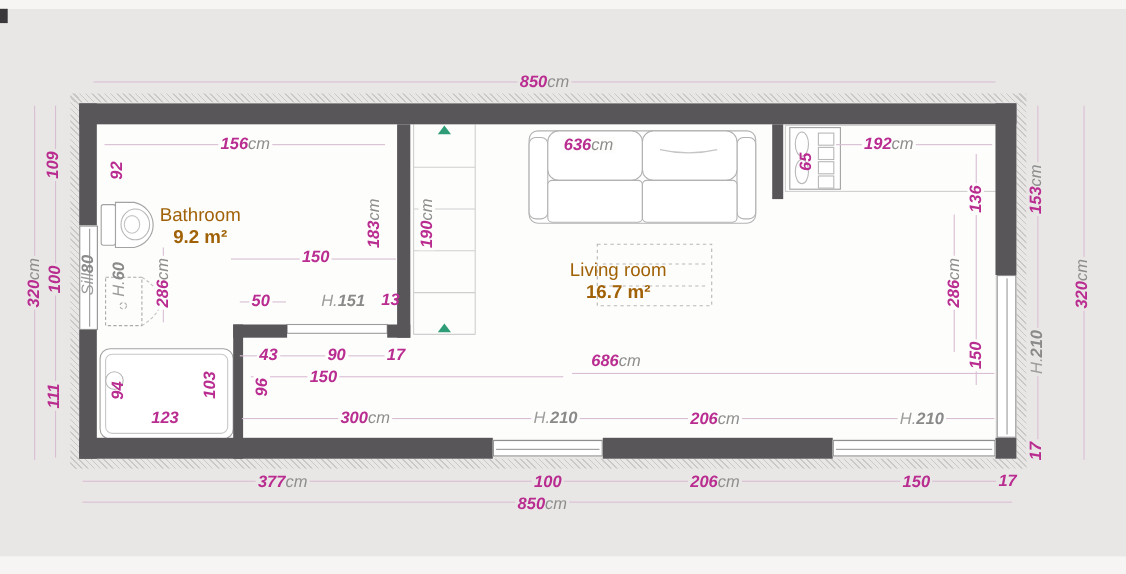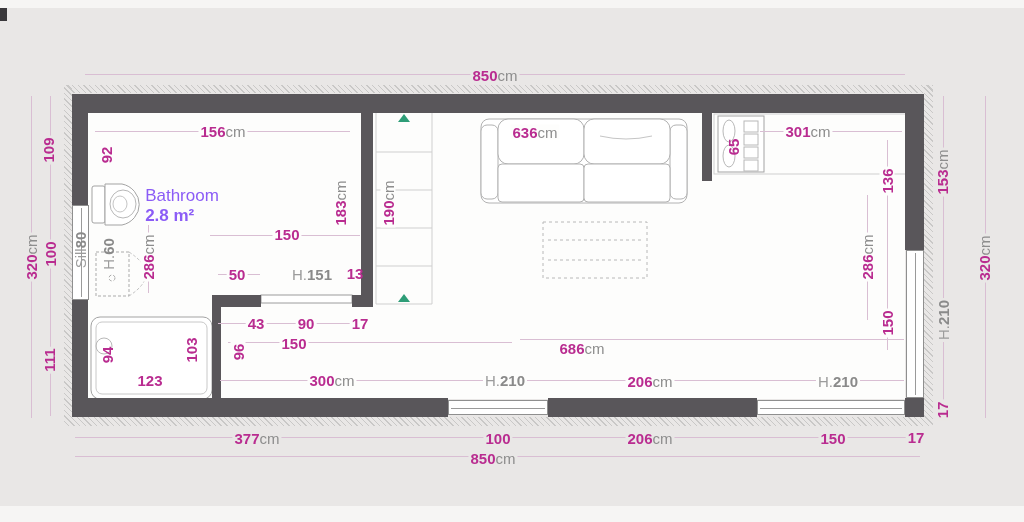--- a/index.html
+++ b/index.html
@@ -14,21 +14,21 @@
   .win-mid-h{position:absolute;top:50%;left:2px;right:2px;height:1px;background:#9a9a9a;}
   svg.furniture{position:absolute;left:0;top:0;pointer-events:none;}
   .dline{position:absolute;}
   .lbl{position:absolute;line-height:1;white-space:nowrap;font-size:15px;padding:0 2px;}
   .lbl .num{font-weight:bold;color:#b92c90;}
   .lbl .suf{font-weight:normal;color:#8d8d8d;}
   .lbl.ref .num{font-weight:normal;color:#9c9c9c;}
   .lbl.ref .suf{font-weight:bold;color:#8a8a8a;}
   .bg-in{background:#fdfdfc;}
   .bg-out{background:#e9e7e6;}
-  .room-label{position:absolute;transform:translate(-50%,-50%);text-align:left;color:#8b5cf6;}
+  .room-label{position:absolute;transform:translate(-50%,-50%);text-align:center;color:#a16207;}
   .room-name{font-size:17px;}
   .room-area{font-size:17px;font-weight:bold;}
   .artifact{position:absolute;background:#3a383b;}
   .strip{position:absolute;background:#f6f5f4;}
 </style>
 </head>
 <body>
 
 <div id="stage">
   <div id="paper"></div>
@@ -146,25 +146,25 @@
       <div class="dline" style="left: 218px; top: 323px; width: 148px; height: 1px; background: rgb(217, 190, 211);"></div>
       <div class="dline" style="left: 228px; top: 342px; width: 284px; height: 1px; background: rgb(217, 190, 211);"></div>
       <div class="dline" style="left: 520px; top: 339px; width: 384px; height: 1px; background: rgb(217, 190, 211);"></div>
       <div class="dline" style="left: 220px; top: 380px; width: 684px; height: 1px; background: rgb(217, 190, 211);"></div>
       <div class="dline" style="left: 75px; top: 437px; width: 848px; height: 1px; background: rgb(217, 190, 211);"></div>
       <div class="dline" style="left: 75px; top: 456px; width: 845px; height: 1px; background: rgb(217, 190, 211);"></div>
       <div class="dline" style="left: 148px; top: 225px; width: 1px; height: 68px; background: rgb(217, 190, 211);"></div>
       <div class="dline" style="left: 867px; top: 195px; width: 1px; height: 125px; background: rgb(217, 190, 211);"></div>
       <div class="dline" style="left: 887px; top: 140px; width: 1px; height: 210px; background: rgb(217, 190, 211);"></div>
     </div>
-  <div style="position:absolute;left:0;top:0;width:1024px;height:424px;">
+  <div style="position:absolute;left:0;top:0;width:1024px;height:424px;font-style:italic;">
       <div class="lbl dim bg-out" style="left: 495px; top: 75px; transform: translate(-50%, -50%);"><span class="num">850</span><span class="suf">cm</span></div>
       <div class="lbl dim bg-in" style="left: 223px; top: 131px; transform: translate(-50%, -50%);"><span class="num">156</span><span class="suf">cm</span></div>
       <div class="lbl dim bg-in" style="left: 535px; top: 132px; transform: translate(-50%, -50%);"><span class="num">636</span><span class="suf">cm</span></div>
-      <div class="lbl dim bg-in" style="left: 808px; top: 131px; transform: translate(-50%, -50%);"><span class="num">301</span><span class="suf">cm</span></div>
+      <div class="lbl dim bg-in" style="left: 808px; top: 131px; transform: translate(-50%, -50%);"><span class="num">192</span><span class="suf">cm</span></div>
       <div class="lbl dim bg-out" style="left: 48px; top: 150px; transform: translate(-50%, -50%) rotate(-90deg);"><span class="num">109</span></div>
       <div class="lbl dim bg-in" style="left: 106px; top: 155px; transform: translate(-50%, -50%) rotate(-90deg);"><span class="num">92</span></div>
       <div class="lbl dim" style="left: 733px; top: 147px; transform: translate(-50%, -50%) rotate(-90deg);"><span class="num">65</span></div>
       <div class="lbl dim bg-in" style="left: 887px; top: 181px; transform: translate(-50%, -50%) rotate(-90deg);"><span class="num">136</span></div>
       <div class="lbl dim bg-out" style="left: 942px; top: 172px; transform: translate(-50%, -50%) rotate(-90deg);"><span class="num">153</span><span class="suf">cm</span></div>
       <div class="lbl dim bg-out" style="left: 31px; top: 257px; transform: translate(-50%, -50%) rotate(-90deg);"><span class="num">320</span><span class="suf">cm</span></div>
       <div class="lbl dim bg-out" style="left: 50px; top: 254px; transform: translate(-50%, -50%) rotate(-90deg);"><span class="num">100</span></div>
       <div class="lbl dim bg-out" style="left: 49px; top: 360px; transform: translate(-50%, -50%) rotate(-90deg);"><span class="num">111</span></div>
       <div class="lbl dim bg-out" style="left: 984px; top: 258px; transform: translate(-50%, -50%) rotate(-90deg);"><span class="num">320</span><span class="suf">cm</span></div>
       <div class="lbl ref" style="left: 80px; top: 250px; transform: translate(-50%, -50%) rotate(-90deg);"><span class="num">Sill</span><span class="suf">80</span></div>
@@ -173,38 +173,42 @@
       <div class="lbl dim bg-in" style="left: 340px; top: 203px; transform: translate(-50%, -50%) rotate(-90deg);"><span class="num">183</span><span class="suf">cm</span></div>
       <div class="lbl dim bg-in" style="left: 388px; top: 203px; transform: translate(-50%, -50%) rotate(-90deg);"><span class="num">190</span><span class="suf">cm</span></div>
       <div class="lbl dim bg-in" style="left: 287px; top: 234px; transform: translate(-50%, -50%);"><span class="num">150</span></div>
       <div class="lbl dim bg-in" style="left: 237px; top: 274px; transform: translate(-50%, -50%);"><span class="num">50</span></div>
       <div class="lbl ref bg-in" style="left: 312px; top: 274px; transform: translate(-50%, -50%);"><span class="num">H.</span><span class="suf">151</span></div>
       <div class="lbl dim" style="left: 355px; top: 273px; transform: translate(-50%, -50%);"><span class="num">13</span></div>
       <div class="lbl dim bg-in" style="left: 867px; top: 257px; transform: translate(-50%, -50%) rotate(-90deg);"><span class="num">286</span><span class="suf">cm</span></div>
       <div class="lbl dim bg-in" style="left: 887px; top: 323px; transform: translate(-50%, -50%) rotate(-90deg);"><span class="num">150</span></div>
       <div class="lbl ref bg-out" style="left: 943px; top: 320px; transform: translate(-50%, -50%) rotate(-90deg);"><span class="num">H.</span><span class="suf">210</span></div>
       <div class="lbl dim bg-out" style="left: 942px; top: 410px; transform: translate(-50%, -50%) rotate(-90deg);"><span class="num">17</span></div>
-      <div class="lbl dim bg-in" style="left: 256px; top: 323px; transform: translate(-50%, -50%);"><span class="num">43</span></div>
+      <div class="lbl dim bg-in" style="left: 244px; top: 323px; transform: translate(-50%, -50%);"><span class="num">43</span></div>
       <div class="lbl dim bg-in" style="left: 306px; top: 323px; transform: translate(-50%, -50%);"><span class="num">90</span></div>
       <div class="lbl dim bg-in" style="left: 360px; top: 323px; transform: translate(-50%, -50%);"><span class="num">17</span></div>
       <div class="lbl dim bg-in" style="left: 294px; top: 343px; transform: translate(-50%, -50%);"><span class="num">150</span></div>
       <div class="lbl dim bg-in" style="left: 238px; top: 352px; transform: translate(-50%, -50%) rotate(-90deg);"><span class="num">96</span></div>
-      <div class="lbl dim bg-in" style="left: 560px; top: 348px; transform: translate(-50%, -50%); margin-left: 22px;"><span class="num">686</span><span class="suf">cm</span></div>
+      <div class="lbl dim bg-in" style="left: 560px; top: 328px; transform: translate(-50%, -50%);"><span class="num">686</span><span class="suf">cm</span></div>
       <div class="lbl dim" style="left: 107px; top: 355px; transform: translate(-50%, -50%) rotate(-90deg);"><span class="num">94</span></div>
       <div class="lbl dim" style="left: 191px; top: 350px; transform: translate(-50%, -50%) rotate(-90deg);"><span class="num">103</span></div>
       <div class="lbl dim" style="left: 150px; top: 380px; transform: translate(-50%, -50%);"><span class="num">123</span></div>
       <div class="lbl dim bg-in" style="left: 332px; top: 380px; transform: translate(-50%, -50%);"><span class="num">300</span><span class="suf">cm</span></div>
       <div class="lbl ref bg-in" style="left: 505px; top: 380px; transform: translate(-50%, -50%);"><span class="num">H.</span><span class="suf">210</span></div>
       <div class="lbl dim bg-in" style="left: 650px; top: 381px; transform: translate(-50%, -50%);"><span class="num">206</span><span class="suf">cm</span></div>
       <div class="lbl ref bg-in" style="left: 838px; top: 381px; transform: translate(-50%, -50%);"><span class="num">H.</span><span class="suf">210</span></div>
       <div class="lbl dim bg-out" style="left: 257px; top: 438px; transform: translate(-50%, -50%);"><span class="num">377</span><span class="suf">cm</span></div>
       <div class="lbl dim bg-out" style="left: 498px; top: 438px; transform: translate(-50%, -50%);"><span class="num">100</span></div>
       <div class="lbl dim bg-out" style="left: 650px; top: 438px; transform: translate(-50%, -50%);"><span class="num">206</span><span class="suf">cm</span></div>
       <div class="lbl dim bg-out" style="left: 833px; top: 438px; transform: translate(-50%, -50%);"><span class="num">150</span></div>
       <div class="lbl dim bg-out" style="left: 916px; top: 437px; transform: translate(-50%, -50%);"><span class="num">17</span></div>
       <div class="lbl dim bg-out" style="left: 493px; top: 458px; transform: translate(-50%, -50%);"><span class="num">850</span><span class="suf">cm</span></div>
     </div>
 
   <div class="room-label" style="left:182px;top:206px;">
     <div class="room-name">Bathroom</div>
-    <div class="room-area">2.8 m²</div>
+    <div class="room-area">9.2 m²</div>
+  </div>
+  <div class="room-label" style="left:562px;top:256px;">
+    <div class="room-name">Living room</div>
+    <div class="room-area">16.7 m²</div>
   </div>
 </div>
 
 </body></html>

